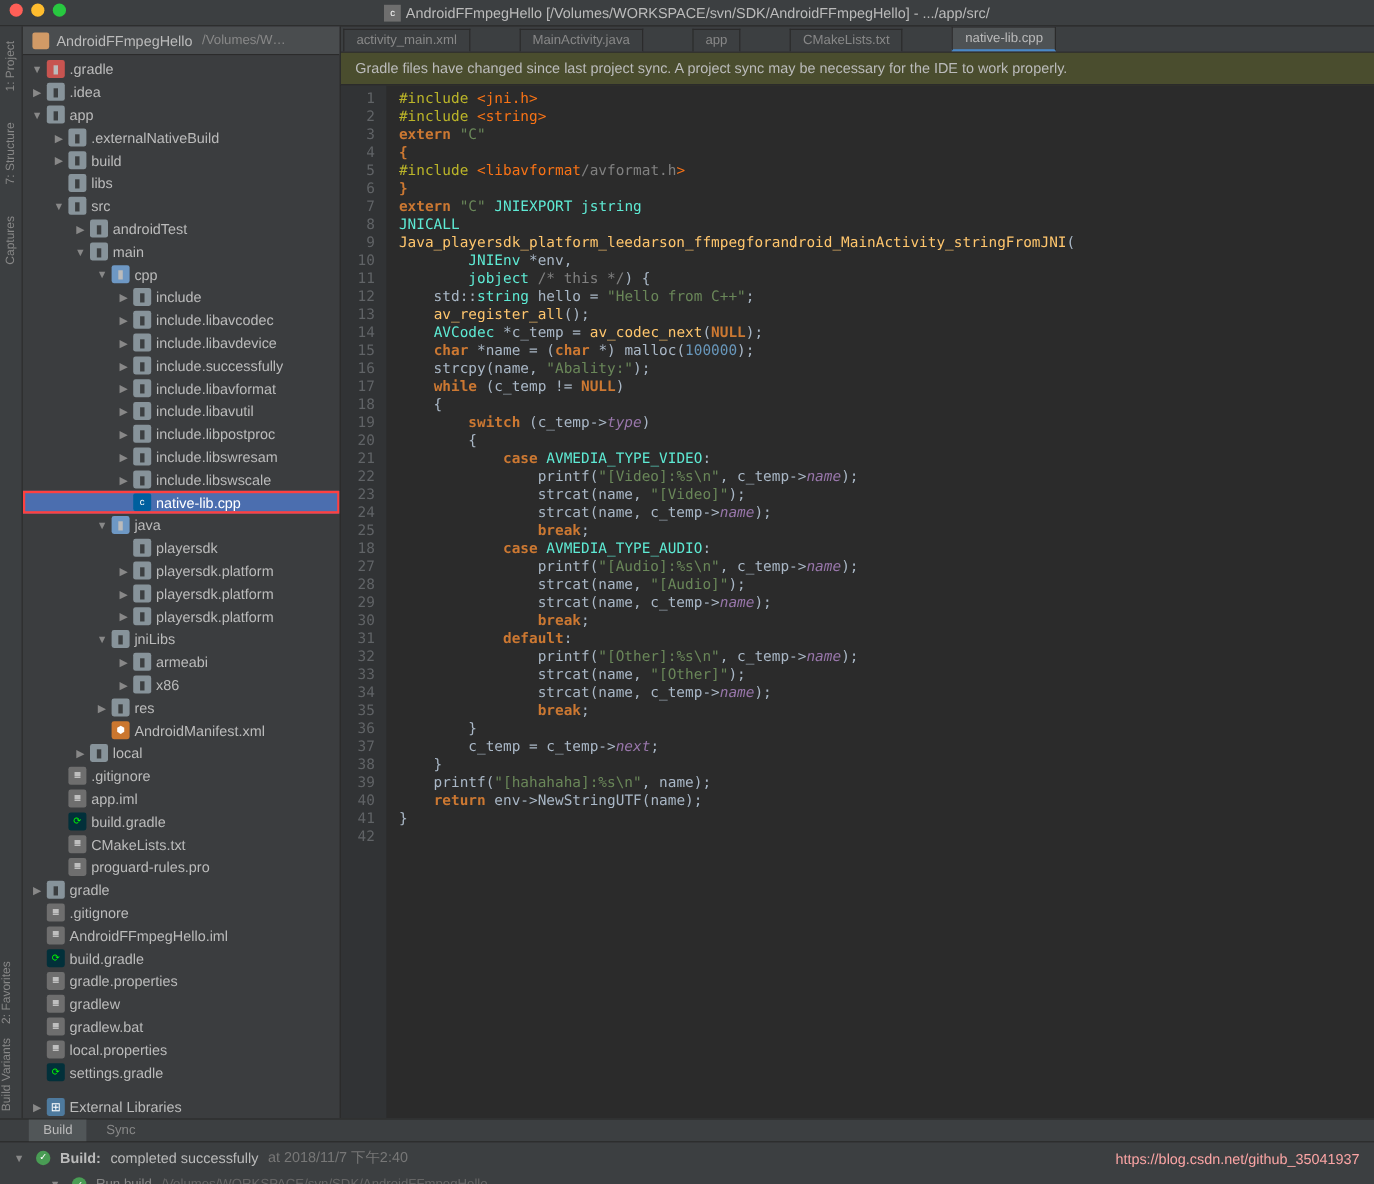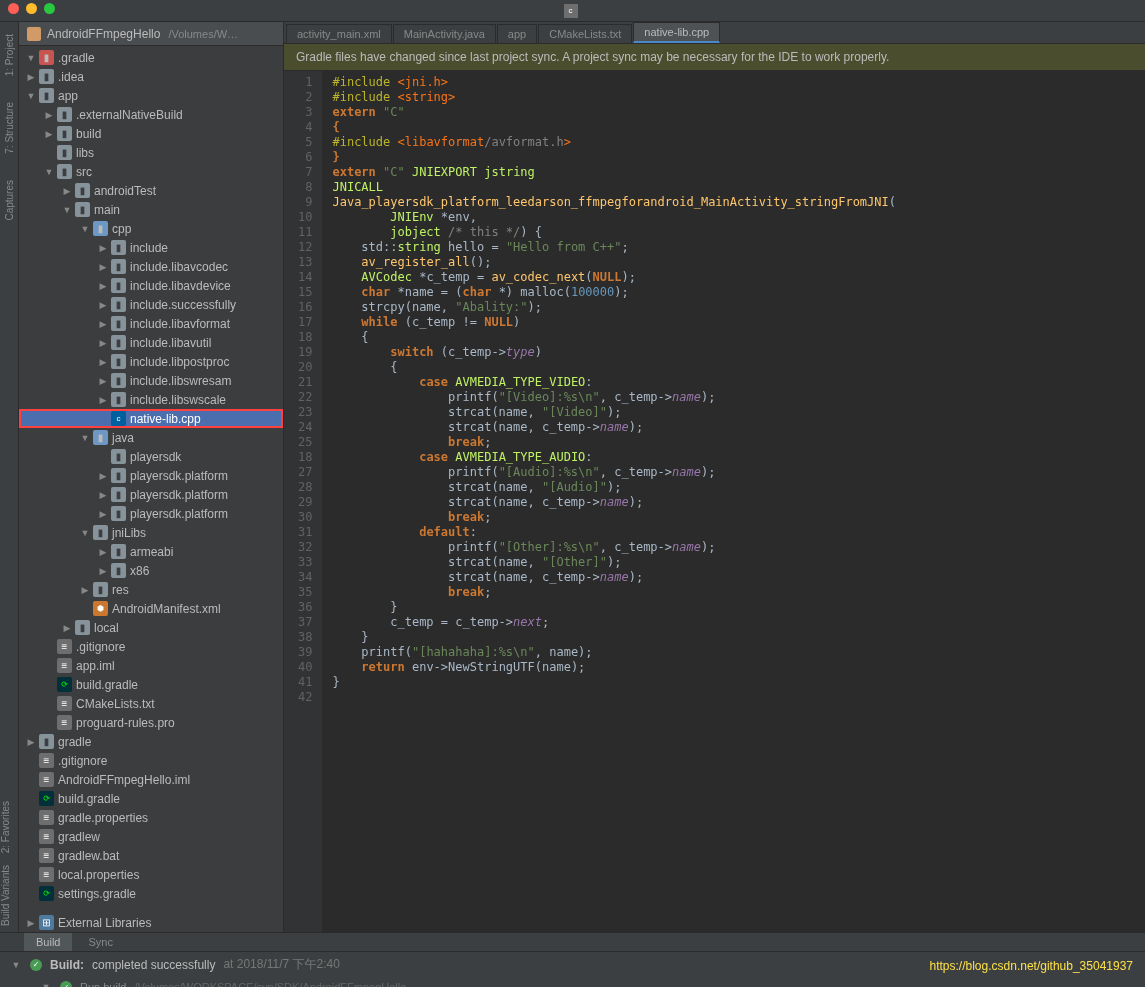--- a/index.html
+++ b/index.html
@@ -57,59 +57,60 @@
 .ficon.folder { background: #87939a; color: #3c3f41; }
 .ficon.folder-cfg { background: #c75450; }
 .ficon.folder-src { background: #6e98c4; }
 .ficon.file { background: #6e6e6e; color: #fff; }
 .ficon.gradle { background: #02303a; color: #0f0; font-size: 8px; }
 .ficon.xml { background: #cb772f; color: #fff; font-size: 8px; }
 .ficon.cpp { background: #005f9e; color: #fff; font-size: 8px; }
 .ficon.dot { background: #6e6e6e; color: #fff; font-size: 10px; }
 .ficon.lib { background: #4e7a9e; color: #fff; }
 .editor-area { flex: 1; display: flex; flex-direction: column; background: #2b2b2b; overflow: hidden; }
-.tabs { height: 22px; background: #3c3f41; border-bottom: 1px solid #2b2b2b; display: flex; align-items: flex-end; padding-left: 2px; overflow: hidden; }
+.tabs { height: 22px; background: #3c3f41; border-bottom: 1px solid #2b2b2b; display: flex; align-items: flex-end; padding-left: 2px; overflow: hidden; gap: 40px; }
 .tab { padding: 3px 10px; font-size: 11px; color: #888; background: #3c3f41; border: 1px solid #2b2b2b; border-bottom: none; margin-right: 1px; display: flex; align-items: center; gap: 4px; }
 .tab.active { background: #4e5254; color: #bbb; border-bottom: 2px solid #4a88c7; }
 .notif { background: #4a4d2e; color: #bbb; padding: 6px 12px; font-size: 12px; border-bottom: 1px solid #2b2b2b; }
 .code-wrap { flex: 1; display: flex; font-family: "Menlo", "Consolas", monospace; font-size: 12px; line-height: 15px; overflow: auto; }
 .gutter { background: #313335; color: #606366; text-align: right; padding: 4px 10px 4px 14px; user-select: none; }
 .code { padding: 4px 10px; white-space: pre; color: #a9b7c6; }
 
 .kw { color: #cc7832; font-weight: bold; }
 .pp { color: #bbb529; }
 .str { color: #6a8759; }
 .inc { color: #f97316; }
 .incpath { color: #808080; }
-.ty { color: #bef264; }
+.ty { color: #5eead4; }
 .fn { color: #ffc66d; }
 .num { color: #6897bb; }
 .com { color: #808080; }
 .mem { color: #9876aa; font-style: italic; }
 .bottom { position: absolute; bottom: 0; left: 0; right: 0; height: 55px; background: #3c3f41; border-top: 1px solid #2b2b2b; display: flex; flex-direction: column; }
 .bottom-tabs { height: 22px; display: flex; align-items: center; padding-left: 24px; gap: 4px; font-size: 11px; color: #888; border-bottom: 1px solid #2b2b2b; }
 .btab { padding: 3px 12px; cursor: pointer; }
 .btab.active { background: #515658; color: #bbb; }
 .build-row { display: flex; align-items: center; padding: 4px 10px; font-size: 12px; gap: 8px; color: #bbb; }
 .build-ok { width: 12px; height: 12px; border-radius: 50%; background: #499c54; display: inline-flex; align-items: center; justify-content: center; color: #fff; font-size: 8px; }
-.watermark { position: absolute; bottom: 14px; right: 12px; color: #fde047; font-size: 12px; }
+.watermark { position: absolute; bottom: 14px; right: 12px; color: #fca5a5; font-size: 12px; }
 .leftrail2 { position: absolute; left: 0; bottom: 55px; width: 19px; color: #888; font-size: 10px; }
 .rail-item2 { writing-mode: vertical-rl; transform: rotate(180deg); padding: 6px 0; cursor: pointer; }
 </style>
 </head>
 <body>
 
 <div class="mac-buttons">
   <div class="mac-btn mac-close"></div>
   <div class="mac-btn mac-min"></div>
   <div class="mac-btn mac-max"></div>
 </div>
 
 <div class="titlebar">
   <span class="cpp-icon">c</span>
+  <span>AndroidFFmpegHello [/Volumes/WORKSPACE/svn/SDK/AndroidFFmpegHello] - .../app/src/</span>
 </div>
 
 <div class="content">
   <div class="leftrail">
     <div class="rail-item">1: Project</div>
     <div class="rail-sep"></div>
     <div class="rail-item">7: Structure</div>
     <div class="rail-sep"></div>
     <div class="rail-item">Captures</div>
   </div>

